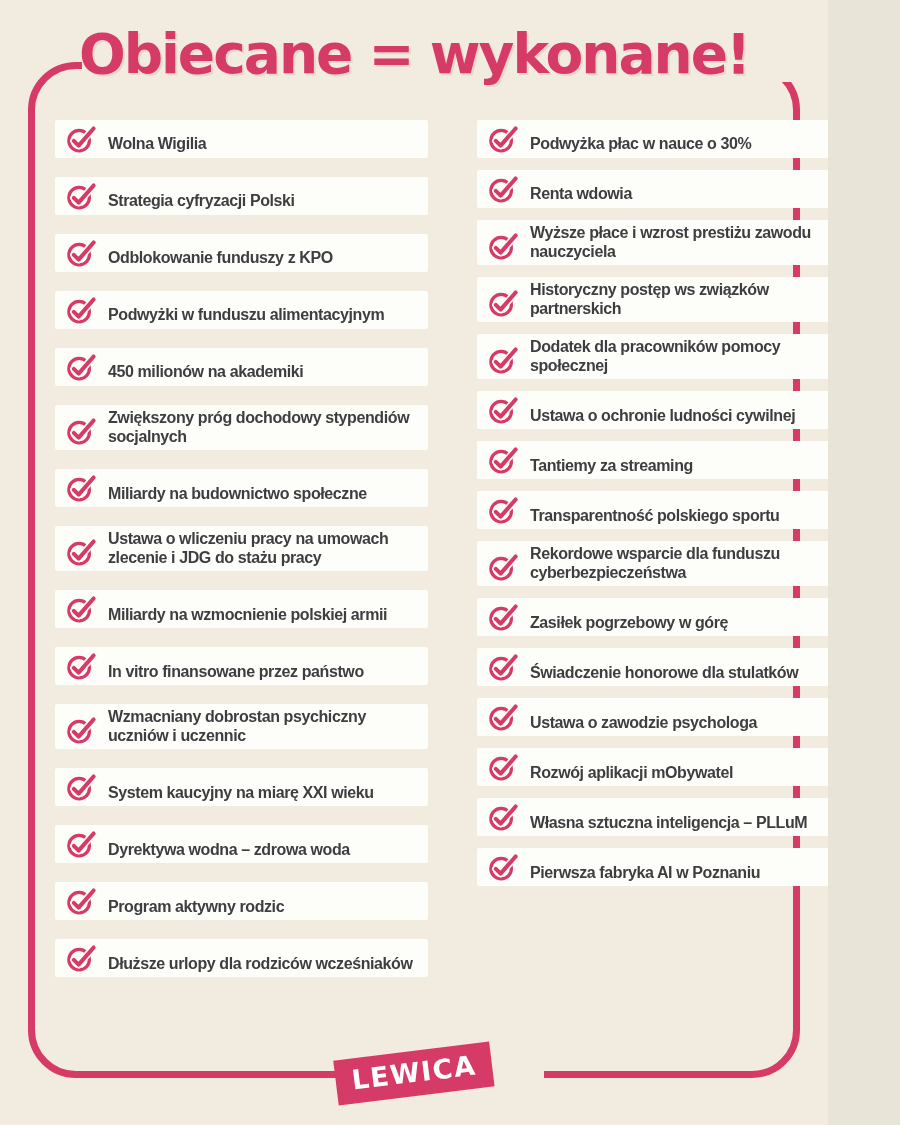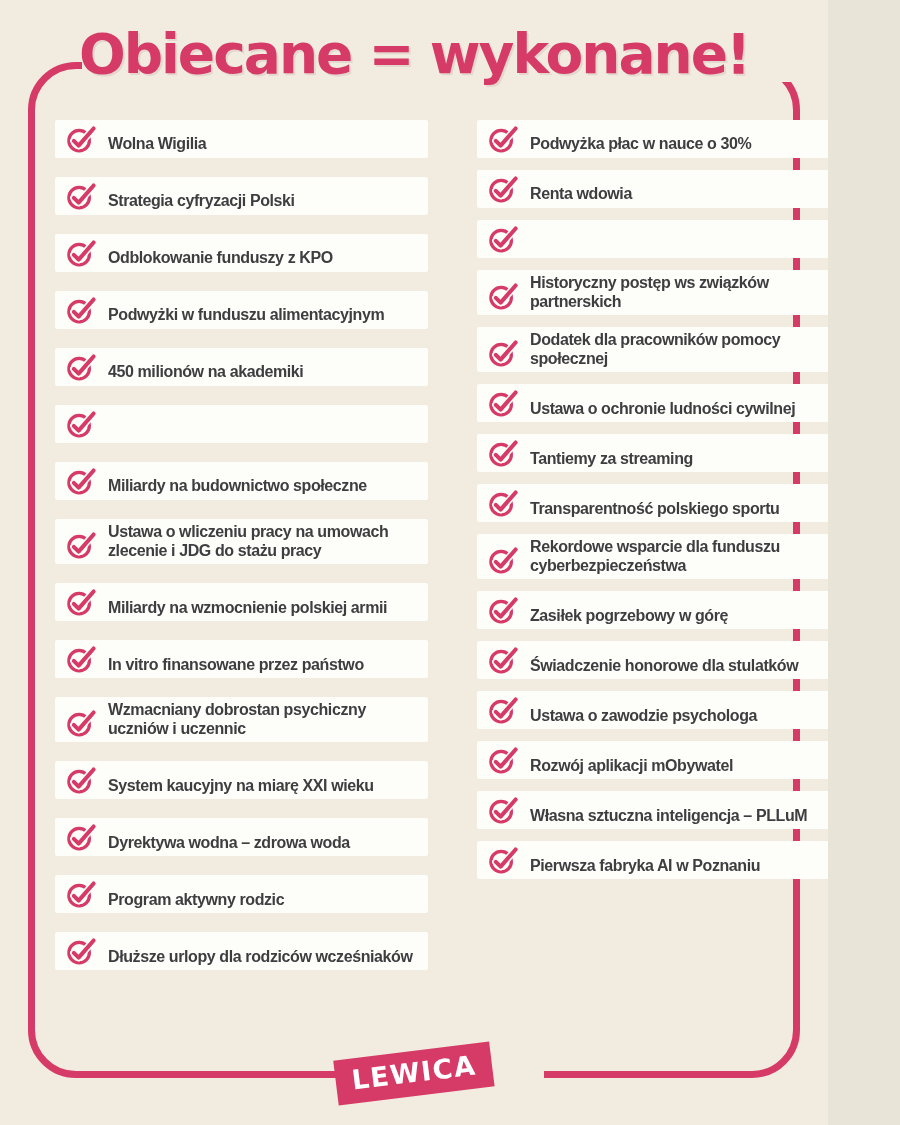--- a/index.html
+++ b/index.html
@@ -160,20 +160,22 @@
     </svg>
     <span class="check-label">450 milionów na akademiki</span>
   </div>
 
   <div class="check-item">
     <svg class="check-icon" viewBox="0 0 34 30" aria-hidden="true">
       <circle cx="13.5" cy="16.2" r="10.6" fill="none" stroke="currentColor" stroke-width="3.4"></circle>
       <path d="M8 16.4 L13 21.4 L28.5 3.6" fill="none" stroke="#fdfdfa" stroke-width="7.5" stroke-linecap="round" stroke-linejoin="round"></path>
       <path d="M8 16.4 L13 21.4 L28.5 3.6" fill="none" stroke="currentColor" stroke-width="4.2" stroke-linecap="round" stroke-linejoin="round"></path>
     </svg>
+    <span class="check-label">Zwiększony próg dochodowy stypendiów
+socjalnych</span>
   </div>
 
   <div class="check-item">
     <svg class="check-icon" viewBox="0 0 34 30" aria-hidden="true">
       <circle cx="13.5" cy="16.2" r="10.6" fill="none" stroke="currentColor" stroke-width="3.4"></circle>
       <path d="M8 16.4 L13 21.4 L28.5 3.6" fill="none" stroke="#fdfdfa" stroke-width="7.5" stroke-linecap="round" stroke-linejoin="round"></path>
       <path d="M8 16.4 L13 21.4 L28.5 3.6" fill="none" stroke="currentColor" stroke-width="4.2" stroke-linecap="round" stroke-linejoin="round"></path>
     </svg>
     <span class="check-label">Miliardy na budownictwo społeczne</span>
   </div>
@@ -273,20 +275,22 @@
     </svg>
     <span class="check-label">Renta wdowia</span>
   </div>
 
   <div class="check-item">
     <svg class="check-icon" viewBox="0 0 34 30" aria-hidden="true">
       <circle cx="13.5" cy="16.2" r="10.6" fill="none" stroke="currentColor" stroke-width="3.4"></circle>
       <path d="M8 16.4 L13 21.4 L28.5 3.6" fill="none" stroke="#fdfdfa" stroke-width="7.5" stroke-linecap="round" stroke-linejoin="round"></path>
       <path d="M8 16.4 L13 21.4 L28.5 3.6" fill="none" stroke="currentColor" stroke-width="4.2" stroke-linecap="round" stroke-linejoin="round"></path>
     </svg>
+    <span class="check-label">Wyższe płace i wzrost prestiżu zawodu
+nauczyciela</span>
   </div>
 
   <div class="check-item">
     <svg class="check-icon" viewBox="0 0 34 30" aria-hidden="true">
       <circle cx="13.5" cy="16.2" r="10.6" fill="none" stroke="currentColor" stroke-width="3.4"></circle>
       <path d="M8 16.4 L13 21.4 L28.5 3.6" fill="none" stroke="#fdfdfa" stroke-width="7.5" stroke-linecap="round" stroke-linejoin="round"></path>
       <path d="M8 16.4 L13 21.4 L28.5 3.6" fill="none" stroke="currentColor" stroke-width="4.2" stroke-linecap="round" stroke-linejoin="round"></path>
     </svg>
     <span class="check-label">Historyczny postęp ws związków
 partnerskich</span>

